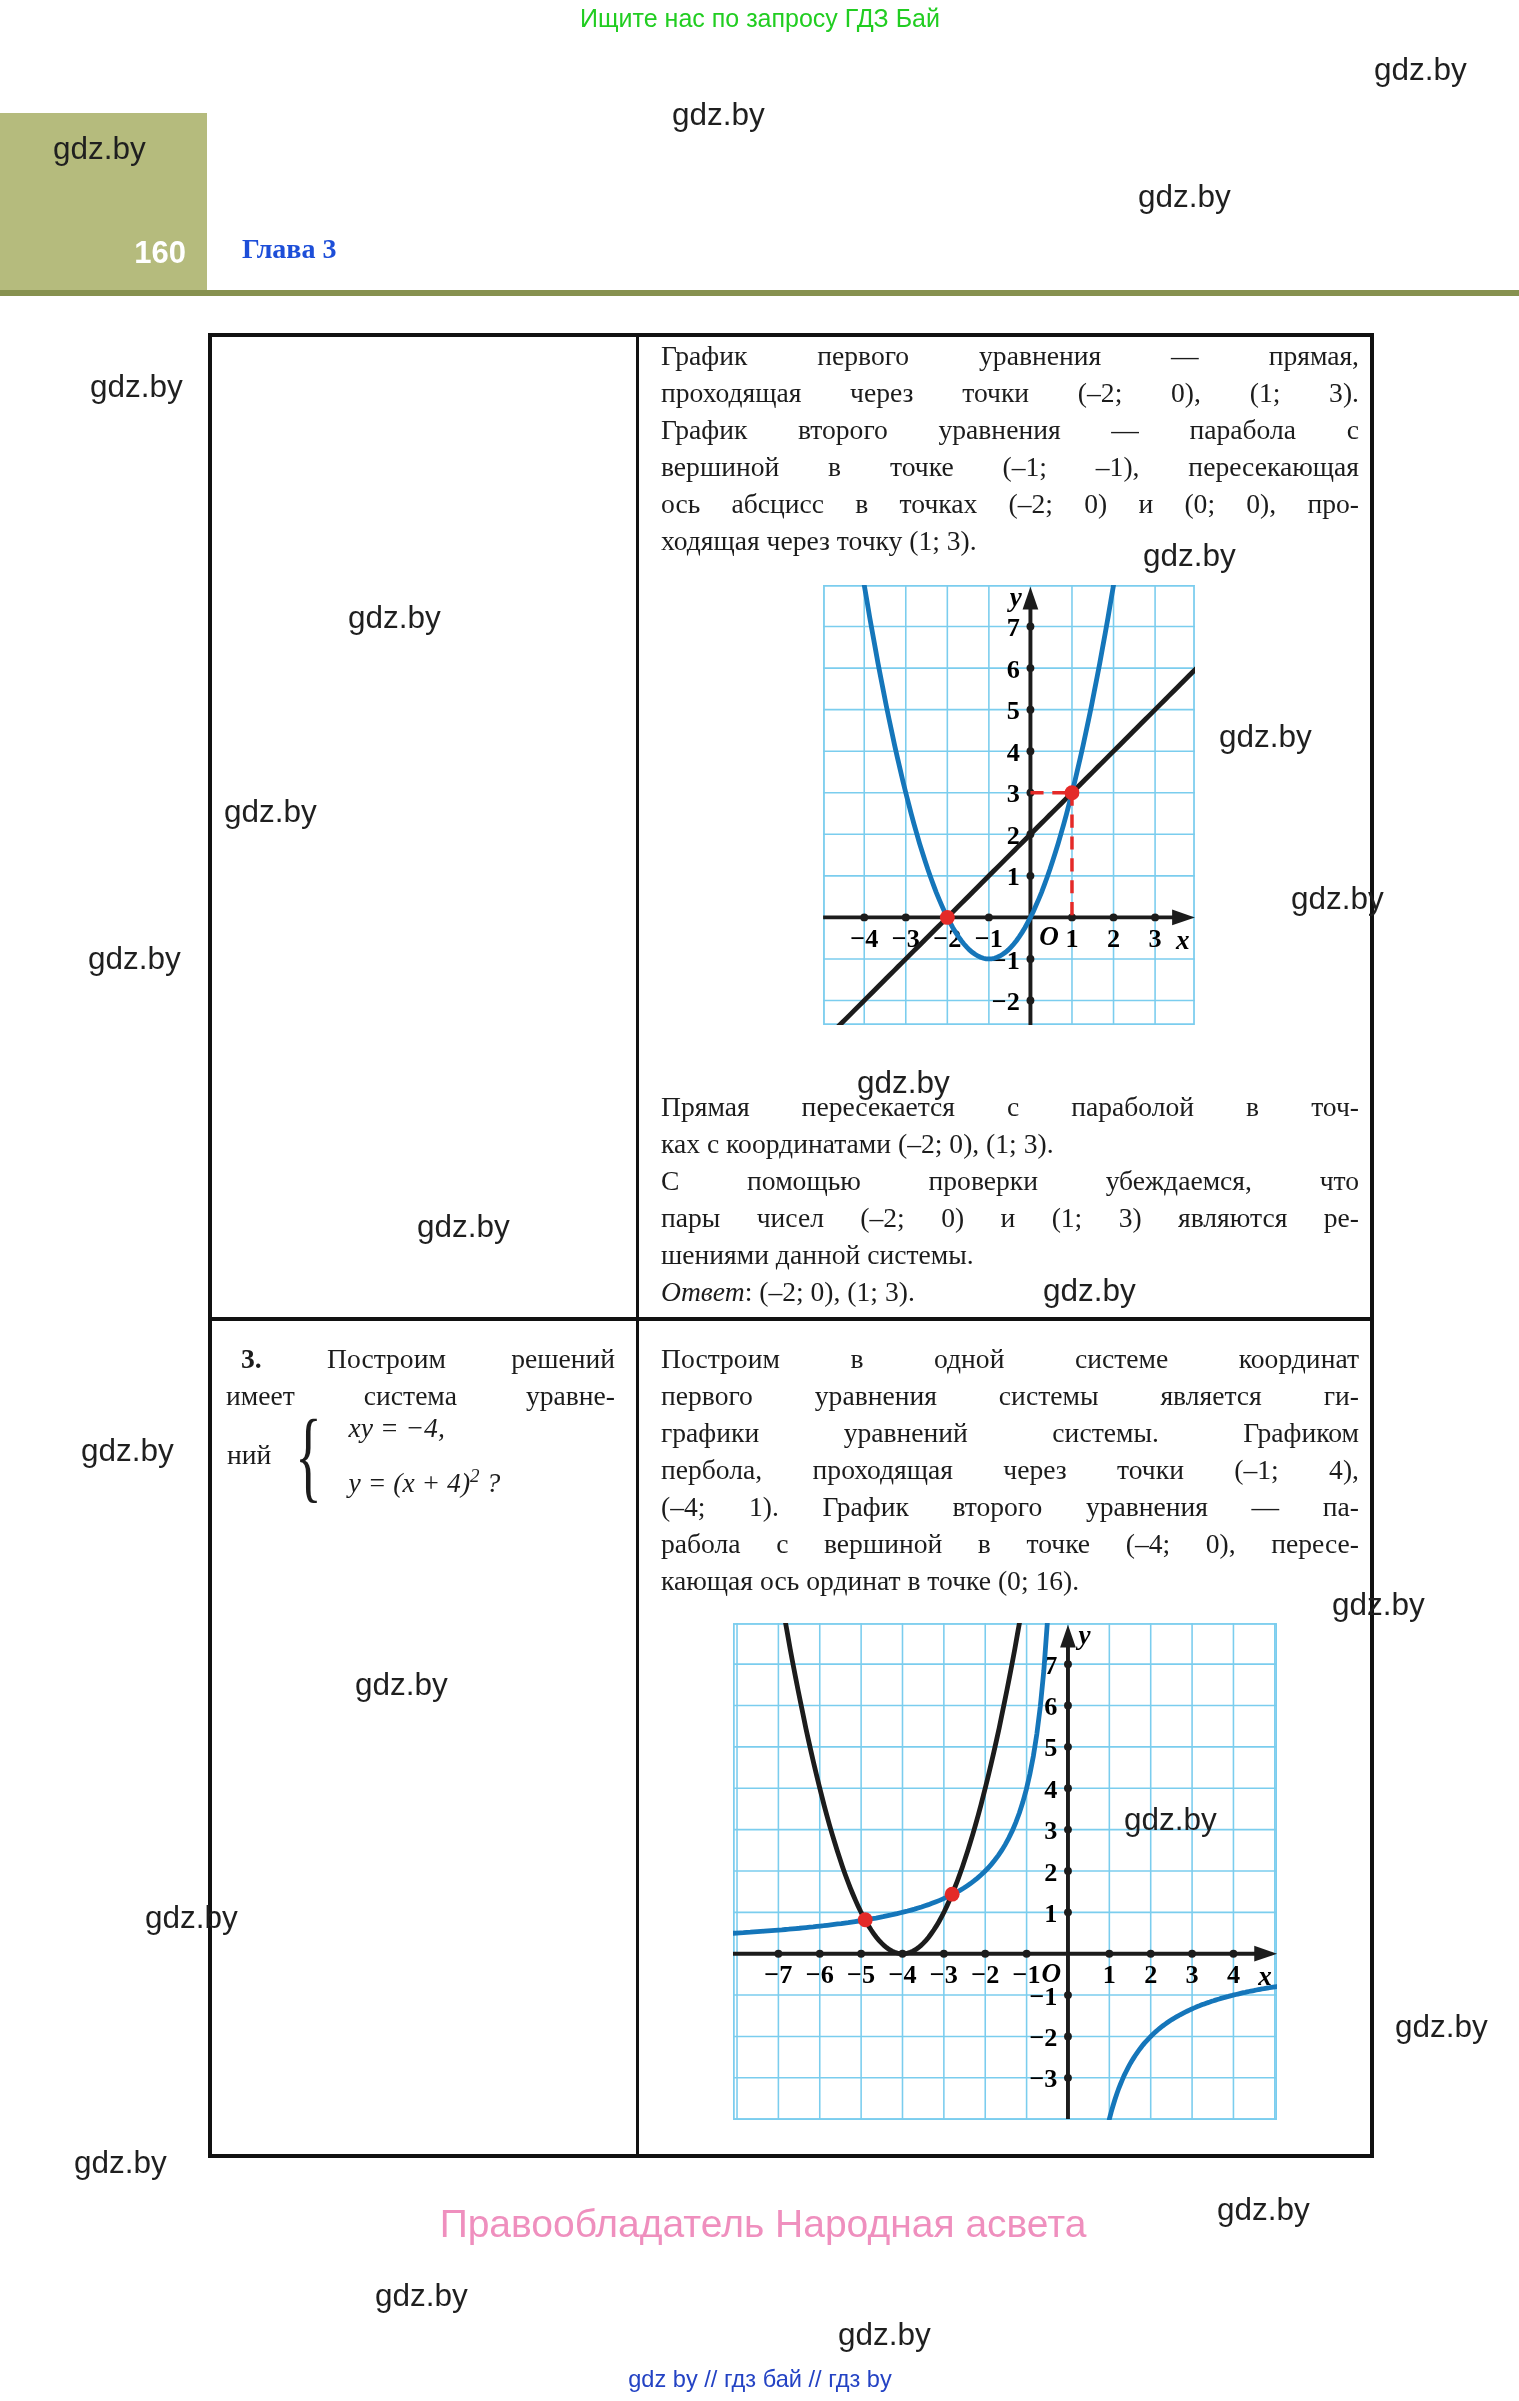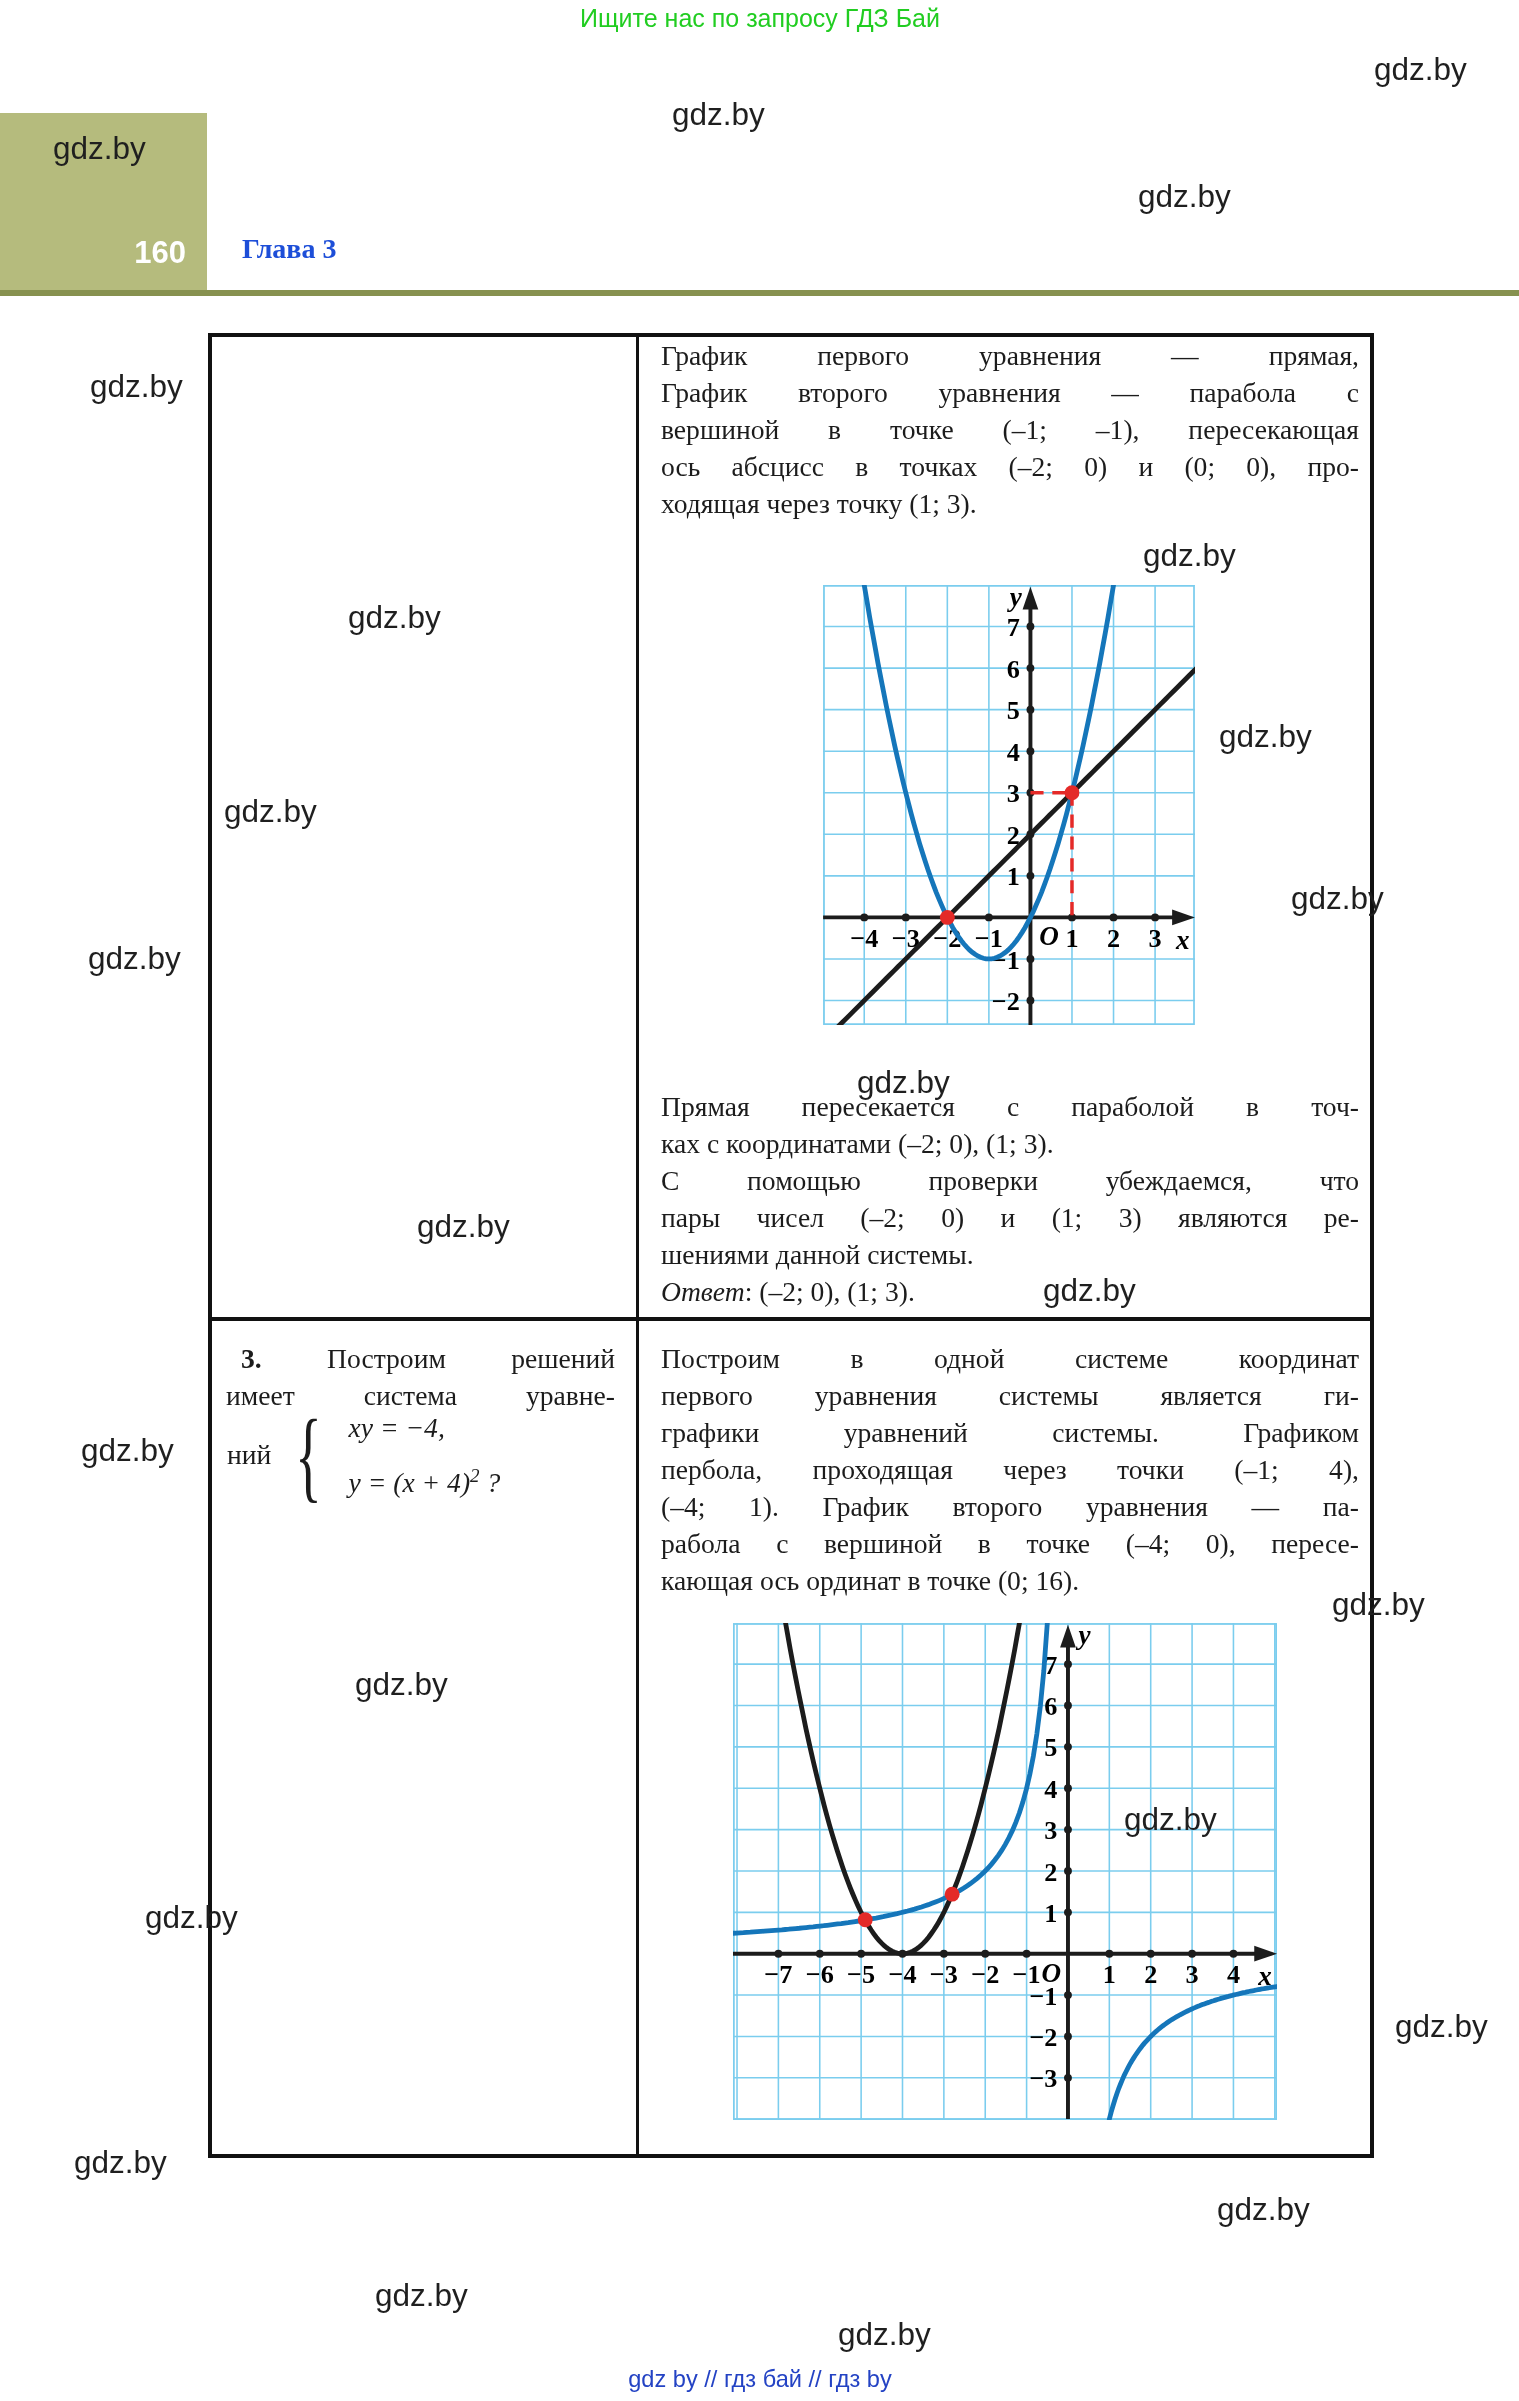--- a/index.html
+++ b/index.html
@@ -47,20 +47,21 @@
 
   <div class="bd" style="left:208px;top:333px;width:1166px;height:3.5px;"></div>
   <div class="bd" style="left:208px;top:2154px;width:1166px;height:3.5px;"></div>
   <div class="bd" style="left:208px;top:333px;width:3.5px;height:1824px;"></div>
   <div class="bd" style="left:1370px;top:333px;width:3.5px;height:1824px;"></div>
   <div class="bd" style="left:636px;top:333px;width:2.6px;height:1824px;"></div>
   <div class="bd" style="left:208px;top:1317px;width:1166px;height:3.5px;"></div>
 
   <div class="col-r" style="top:337px;">
     <div class="line-row jl">График первого уравнения — прямая,</div>
+    <div class="line-row jl">проходящая через точки (–2; 0), (1; 3).</div>
     <div class="line-row jl">График второго уравнения — парабола с</div>
     <div class="line-row jl">вершиной в точке (–1; –1), пересекающая</div>
     <div class="line-row jl">ось абсцисс в точках (–2; 0) и (0; 0), про-</div>
     <div class="line-row nl">ходящая через точку (1; 3).</div>
   </div>
 
   <svg id="graph1" class="abs" style="left:823px;top:585px;" width="372" height="440" viewBox="0 0 425 503">
       <g>
         <line x1="-0.5" y1="0" x2="-0.5" y2="503" stroke="#7bcdee" stroke-width="1.8"></line>
         <line x1="47" y1="0" x2="47" y2="503" stroke="#7bcdee" stroke-width="1.8"></line>
@@ -256,20 +257,21 @@
         <text x="395" y="24" text-anchor="start">y</text>
         <text x="375" y="410" text-anchor="end">O</text>
       </g>
       <path d="M-0.1 354.6L3.9 354.4L7.9 354.1L11.9 353.9L15.8 353.6L19.8 353.4L23.8 353.1L27.8 352.8L31.8 352.5L35.8 352.2L39.8 351.9L43.8 351.6L47.8 351.3L51.8 351.0L55.8 350.7L59.8 350.3L63.8 350.0L67.8 349.6L71.8 349.2L75.8 348.9L79.8 348.5L83.7 348.1L87.7 347.7L91.7 347.3L95.7 346.8L99.7 346.4L103.7 346.0L107.7 345.5L111.7 345.0L115.7 344.5L119.7 344.0L123.7 343.5L127.7 342.9L131.7 342.4L135.7 341.8L139.7 341.2L143.7 340.6L147.7 340.0L151.7 339.3L155.6 338.6L159.6 337.9L163.6 337.2L167.6 336.4L171.6 335.7L175.6 334.8L179.6 334.0L183.6 333.1L187.6 332.2L191.6 331.2L195.6 330.2L199.6 329.2L203.6 328.1L207.6 327.0L211.6 325.8L215.6 324.6L219.6 323.2L223.5 321.9L227.5 320.4L231.5 318.9L235.5 317.3L239.5 315.6L243.5 313.8L247.5 311.9L251.5 309.9L255.5 307.8L259.5 305.5L263.5 303.1L267.5 300.5L271.5 297.8L275.5 294.8L279.5 291.6L283.5 288.1L287.5 284.3L291.4 280.3L295.4 275.8L299.4 270.9L303.4 265.5L307.4 259.6L311.4 253.0L315.4 245.6L319.4 237.3L323.4 227.8L327.4 217.1L331.4 204.6L335.4 190.1L339.4 172.8L343.4 152.2L347.4 126.8L351.4 95.1L355.4 54.3L359.4 -0.4" fill="none" stroke="#1576ba" stroke-width="5.5" stroke-linecap="round"></path>
       <path d="M430.3 567.2L432.4 559.1L434.6 551.6L436.7 544.7L438.8 538.3L440.9 532.4L443.1 527.0L445.2 521.9L447.3 517.1L449.5 512.7L451.6 508.5L453.7 504.6L455.8 500.9L458.0 497.4L460.1 494.1L462.2 491.0L464.4 488.0L466.5 485.2L468.6 482.5L470.7 480.0L472.9 477.6L475.0 475.3L477.1 473.1L479.3 471.0L481.4 469.0L483.5 467.0L485.6 465.2L487.8 463.4L489.9 461.7L492.0 460.1L494.2 458.5L496.3 457.0L498.4 455.5L500.5 454.1L502.7 452.8L504.8 451.5L506.9 450.2L509.1 449.0L511.2 447.8L513.3 446.7L515.4 445.6L517.6 444.5L519.7 443.5L521.8 442.5L524.0 441.5L526.1 440.5L528.2 439.6L530.3 438.7L532.5 437.9L534.6 437.0L536.7 436.2L538.9 435.4L541.0 434.6L543.1 433.9L545.2 433.2L547.4 432.4L549.5 431.8L551.6 431.1L553.8 430.4L555.9 429.8L558.0 429.1L560.1 428.5L562.3 427.9L564.4 427.3L566.5 426.8L568.7 426.2L570.8 425.7L572.9 425.1L575.0 424.6L577.2 424.1L579.3 423.6L581.4 423.1L583.6 422.6L585.7 422.2L587.8 421.7L589.9 421.2L592.1 420.8L594.2 420.4L596.3 420.0L598.5 419.5L600.6 419.1L602.7 418.7L604.8 418.3L607.0 418.0L609.1 417.6L611.2 417.2L613.4 416.9L615.5 416.5L617.6 416.1L619.7 415.8L621.9 415.5" fill="none" stroke="#1576ba" stroke-width="5.5" stroke-linecap="round"></path>
       <path d="M59.5 -3.5L62.5 13.3L65.4 29.7L68.4 45.7L71.4 61.3L74.4 76.6L77.4 91.4L80.4 106.0L83.3 120.1L86.3 133.8L89.3 147.2L92.3 160.2L95.3 172.8L98.3 185.1L101.3 197.0L104.2 208.4L107.2 219.6L110.2 230.3L113.2 240.7L116.2 250.6L119.2 260.3L122.2 269.5L125.1 278.3L128.1 286.8L131.1 294.9L134.1 302.6L137.1 310.0L140.1 317.0L143.1 323.6L146.0 329.8L149.0 335.6L152.0 341.1L155.0 346.2L158.0 350.9L161.0 355.2L163.9 359.2L166.9 362.7L169.9 365.9L172.9 368.8L175.9 371.2L178.9 373.3L181.9 375.0L184.8 376.3L187.8 377.2L190.8 377.8L193.8 378.0L196.8 377.8L199.8 377.2L202.8 376.3L205.7 375.0L208.7 373.3L211.7 371.2L214.7 368.8L217.7 365.9L220.7 362.7L223.7 359.2L226.6 355.2L229.6 350.9L232.6 346.2L235.6 341.1L238.6 335.6L241.6 329.8L244.5 323.6L247.5 317.0L250.5 310.0L253.5 302.6L256.5 294.9L259.5 286.8L262.5 278.3L265.4 269.5L268.4 260.3L271.4 250.6L274.4 240.7L277.4 230.3L280.4 219.6L283.4 208.4L286.3 197.0L289.3 185.1L292.3 172.8L295.3 160.2L298.3 147.2L301.3 133.8L304.3 120.1L307.2 106.0L310.2 91.4L313.2 76.6L316.2 61.3L319.2 45.7L322.2 29.7L325.1 13.3L328.1 -3.5" fill="none" stroke="#1c1c1c" stroke-width="5.5" stroke-linecap="round"></path>
       <circle cx="151.23" cy="339.214" r="8.5" fill="#e42a28"></circle>
       <circle cx="250.56" cy="309.88800000000003" r="8.5" fill="#e42a28"></circle>
     </svg>
 
+  <div class="pink">Правообладатель Народная асвета</div>
   <div class="footer-links">gdz by  //  гдз бай  //  гдз by</div>
 
   <div id="wm-layer">
       <span class="wm" style="left: 53px; top: 130px;">gdz.by</span>
       <span class="wm" style="left: 672px; top: 96px;">gdz.by</span>
       <span class="wm" style="left: 1138px; top: 178px;">gdz.by</span>
       <span class="wm" style="left: 1374px; top: 51px;">gdz.by</span>
       <span class="wm" style="left: 90px; top: 368px;">gdz.by</span>
       <span class="wm" style="left: 348px; top: 599px;">gdz.by</span>
       <span class="wm" style="left: 224px; top: 793px;">gdz.by</span>

